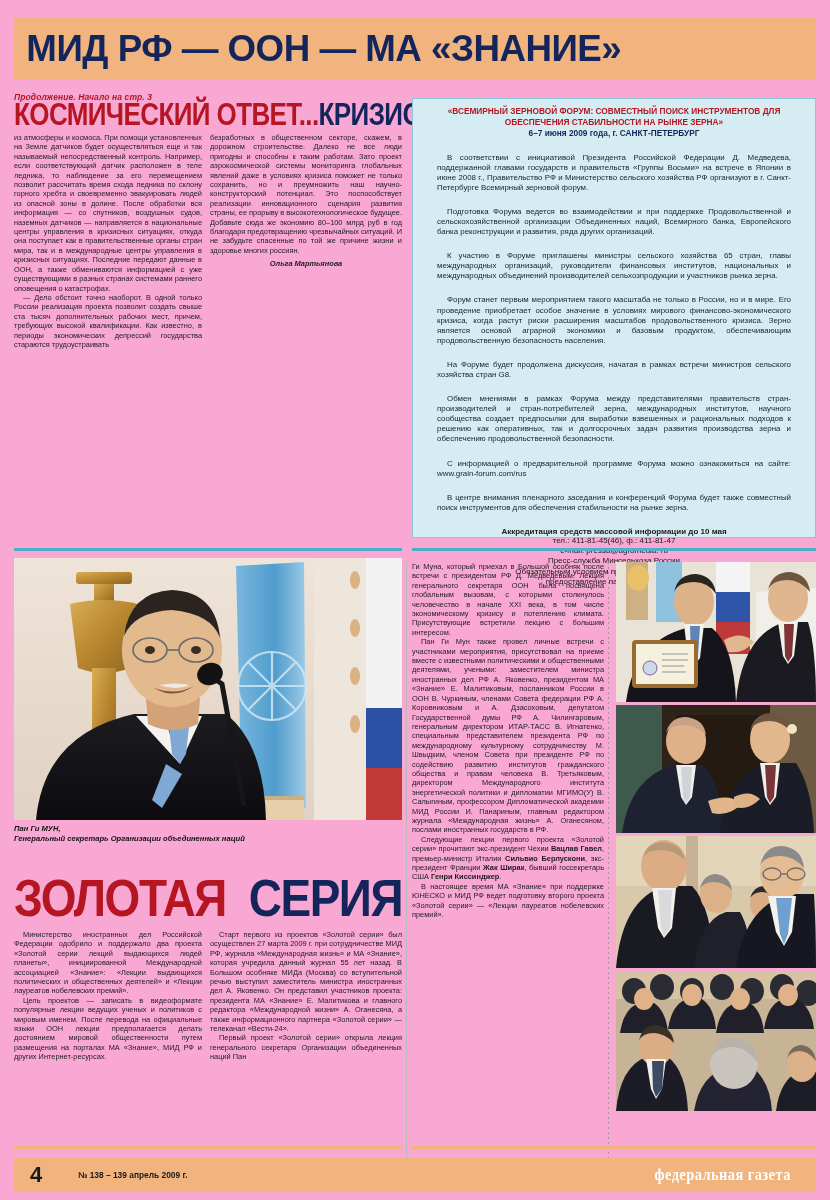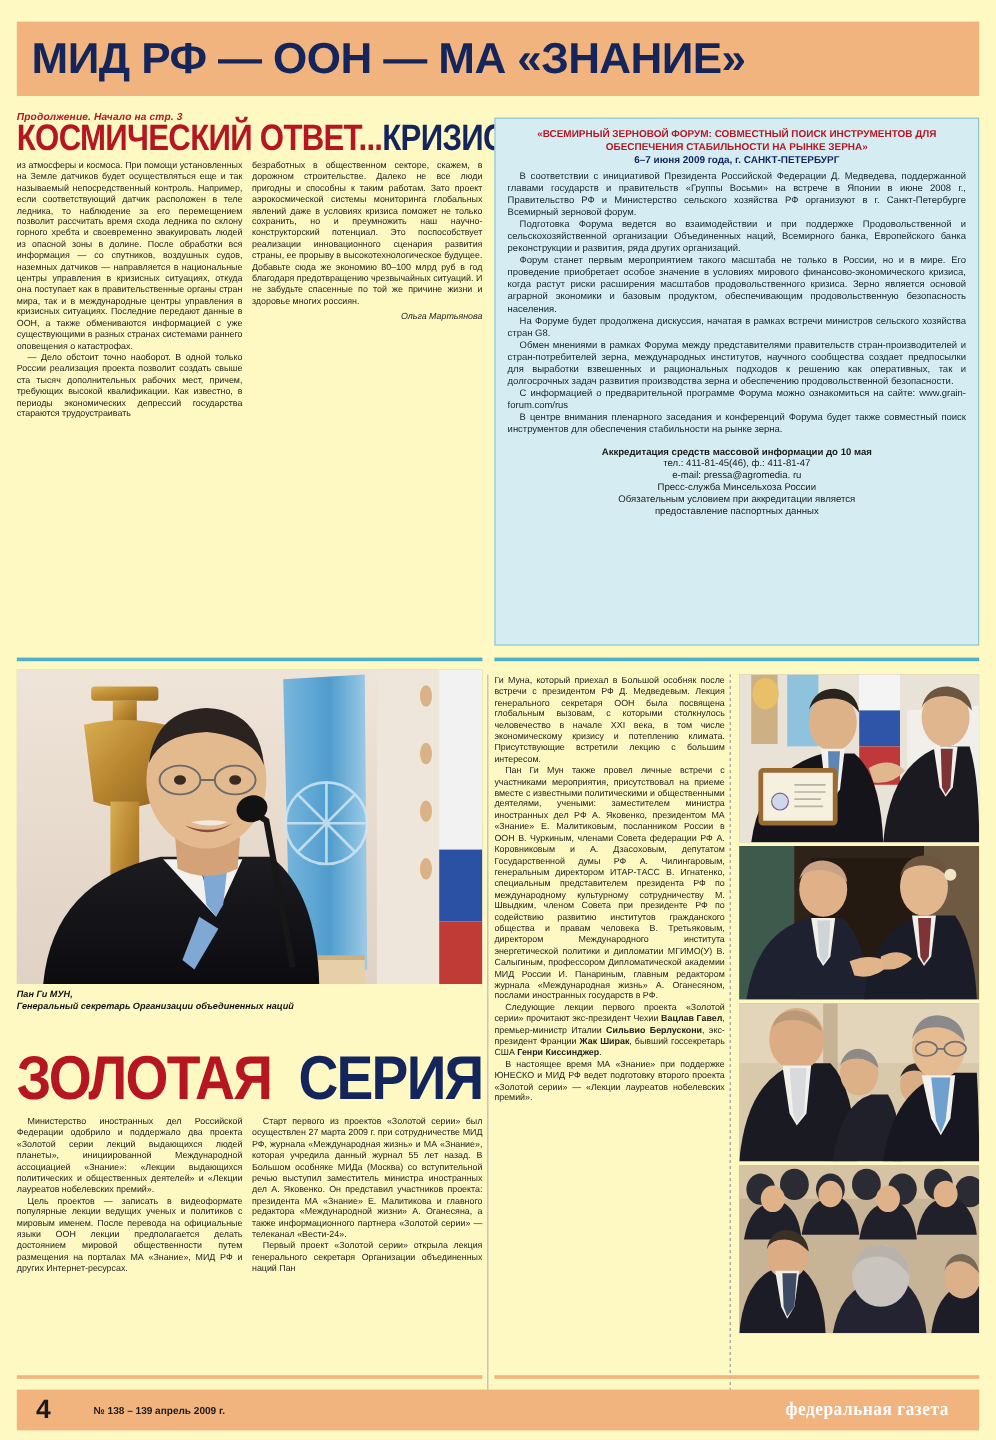--- a/index.html
+++ b/index.html
@@ -7,21 +7,21 @@
   body{
     width:830px;height:1200px;
     background:#ffffff;
     font-family:"Liberation Sans", sans-serif;
     color:#1a1a1a;
     overflow:hidden;
   }
   .page{
     position:relative;
     width:830px;height:1200px;
-    background:#fef9c3;
+    background:#f9a8d4;
     box-sizing:border-box;
   }
 
   
   .masthead{
     position:absolute;left:14px;top:18px;width:802px;height:62px;
     background:#f2b47e;
     display:flex;align-items:center;
   }
   .masthead-title{
@@ -65,21 +65,21 @@
     line-height:9.4px;
     text-align:justify;
     color:#1c1c1c;
     hyphens:auto;
   }
   .col p{margin:0 0 0 0;text-indent:9px;}
   .col p.noind{text-indent:0;}
   .col p.q{font-weight:bold;text-indent:0;margin-top:6px;}
   .col p.ans{margin-top:0;}
   .byline{
-    text-align:right;font-style:italic;font-weight:normal;
+    text-align:center;font-style:italic;font-weight:bold;
     font-size:7.4px;margin-top:4px;
   }
 
   #col-a{left:14px;top:133px;width:188px;height:318px;}
   #col-b{left:210px;top:133px;width:192px;height:318px;}
 
   
   .infobox{
     position:absolute;left:412px;top:98px;width:404px;height:440px;
     background:#d5edf2;
@@ -92,21 +92,21 @@
     color:#b51622;
     margin-bottom:1px;
   }
   .infobox .ib-date{
     text-align:center;font-weight:bold;font-size:8.3px;line-height:10.5px;
     color:#14255c;margin-bottom:3px;
   }
   .infobox .ib-body{
     font-size:7.9px;line-height:10.1px;text-align:justify;color:#12242c;
   }
-  .infobox .ib-body p{margin:0;text-indent:10px;}
+  .infobox .ib-body p{margin:14px;text-indent:10px;}
   .ib-accred{
     text-align:center;font-weight:bold;font-size:8px;margin-top:8px;
   }
   .ib-center{
     text-align:center;font-size:8px;line-height:10.2px;
   }
 
   
   .rule-thick{
     position:absolute;background:#4db0c8;height:3px;
@@ -192,20 +192,21 @@
     <p class="noind">безработных в общественном секторе, скажем, в дорожном строительстве. Далеко не все люди пригодны и способны к таким работам. Зато проект аэрокосмической системы мониторинга глобальных явлений даже в условиях кризиса поможет не только сохранить, но и преумножить наш научно-конструкторский потенциал. Это поспособствует реализации инновационного сценария развития страны, ее прорыву в высокотехнологическое будущее. Добавьте сюда же экономию 80–100 млрд руб в год благодаря предотвращению чрезвычайных ситуаций. И не забудьте спасенные по той же причине жизни и здоровье многих россиян.</p>
     <div class="byline">Ольга Мартьянова</div>
   </div>
 
   <div class="infobox">
     <div class="ib-title">«ВСЕМИРНЫЙ ЗЕРНОВОЙ ФОРУМ: СОВМЕСТНЫЙ ПОИСК ИНСТРУМЕНТОВ ДЛЯ ОБЕСПЕЧЕНИЯ СТАБИЛЬНОСТИ НА РЫНКЕ ЗЕРНА»</div>
     <div class="ib-date">6–7 июня 2009 года, г. САНКТ-ПЕТЕРБУРГ</div>
     <div class="ib-body">
       <p>В соответствии с инициативой Президента Российской Федерации Д. Медведева, поддержанной главами государств и правительств «Группы Восьми» на встрече в Японии в июне 2008 г., Правительство РФ и Министерство сельского хозяйства РФ организуют в г. Санкт-Петербурге Всемирный зерновой форум.</p>
       <p>Подготовка Форума ведется во взаимодействии и при поддержке Продовольственной и сельскохозяйственной организации Объединенных наций, Всемирного банка, Европейского банка реконструкции и развития, ряда других организаций.</p>
+      <p>К участию в Форуме приглашены министры сельского хозяйства 65 стран, главы международных организаций, руководители финансовых институтов, национальных и международных объединений производителей сельхозпродукции и участников рынка зерна.</p>
       <p>Форум станет первым мероприятием такого масштаба не только в России, но и в мире. Его проведение приобретает особое значение в условиях мирового финансово-экономического кризиса, когда растут риски расширения масштабов продовольственного кризиса. Зерно является основой аграрной экономики и базовым продуктом, обеспечивающим продовольственную безопасность населения.</p>
       <p>На Форуме будет продолжена дискуссия, начатая в рамках встречи министров сельского хозяйства стран G8.</p>
       <p>Обмен мнениями в рамках Форума между представителями правительств стран-производителей и стран-потребителей зерна, международных институтов, научного сообщества создает предпосылки для выработки взвешенных и рациональных подходов к решению как оперативных, так и долгосрочных задач развития производства зерна и обеспечению продовольственной безопасности.</p>
       <p>С информацией о предварительной программе Форума можно ознакомиться на сайте: www.grain-forum.com/rus</p>
       <p>В центре внимания пленарного заседания и конференций Форума будет также совместный поиск инструментов для обеспечения стабильности на рынке зерна.</p>
     </div>
     <div class="ib-accred">Аккредитация средств массовой информации до 10 мая</div>
     <div class="ib-center">тел.: 411-81-45(46), ф.: 411-81-47</div>
     <div class="ib-center">e-mail: pressa@agromedia. ru</div>
     <div class="ib-center">Пресс-служба Минсельхоза России</div>

